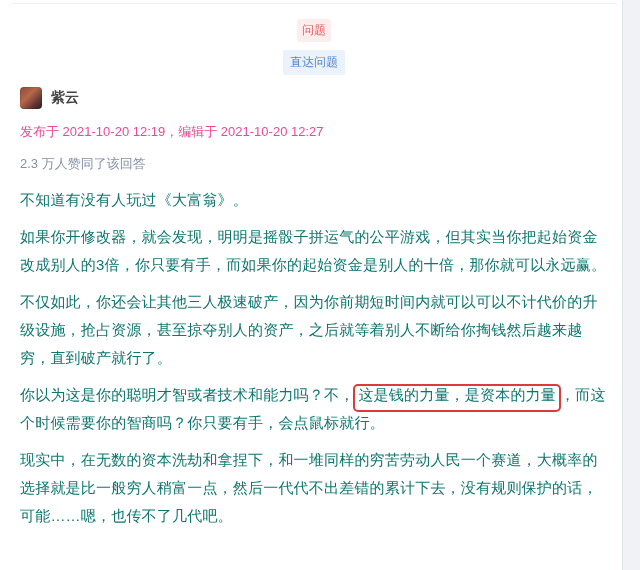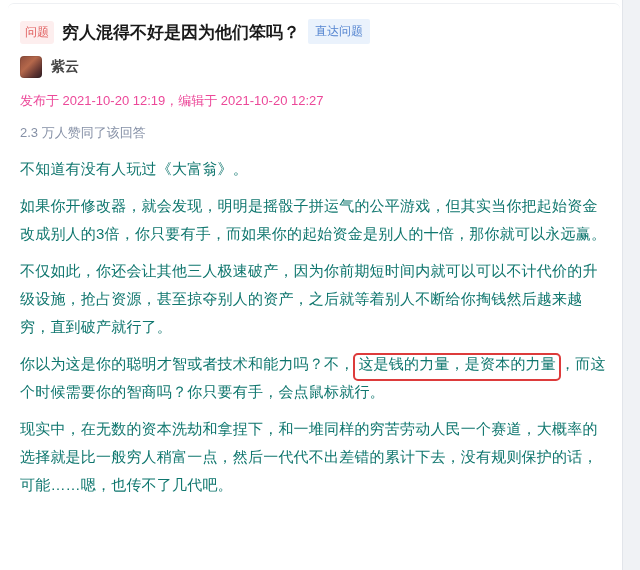--- a/index.html
+++ b/index.html
@@ -11,21 +11,21 @@
   .page-band {
     position:absolute; top:0; right:0; width:18px; height:570px;
     background:#f0f2f5; border-left:1px solid #e2e5ea;
   }
   .card {
     position:absolute; top:3px; left:8px; width:612px; height:567px;
     background:#fff; border-top:1px solid #eef0f3;
     border-radius:6px 6px 0 0; padding:15px 12px 0 12px;
   }
   
-  .title-row { display:flex; align-items:flex-end; gap:8px; }
+  .title-row { display:flex; align-items:center; gap:8px;flex-direction:column; }
   .q-badge {
     background:#fdeeee; color:#e05e5e; font-size:12px;
     padding:3px 5px; border-radius:3px; flex:0 0 auto;
   }
   .q-title { font-size:17px; font-weight:bold; color:#1a1a1a; line-height:22px; }
   .q-jump {
     background:#eaf2fc; color:#5585d0; font-size:12px;
     padding:4px 7px; border-radius:2px; flex:0 0 auto; cursor:pointer;
   }
   .author-row { display:flex; align-items:center; gap:9px; margin-top:12px;text-align:center; }
@@ -50,21 +50,20 @@
 </style>
 </head>
 <body>
 
 <div class="page-band"></div>
 
 <div class="card">
 
   <div class="title-row">
     <span class="q-badge">问题</span>
-    <span class="q-title">穷人混得不好是因为他们笨吗？</span>
     <span class="q-jump">直达问题</span>
   </div>
 
   <div class="author-row">
     <div class="avatar"></div>
     <span class="author-name">紫云</span>
   </div>
 
   <div class="meta-line">发布于 2021-10-20 12:19，编辑于 2021-10-20 12:27</div>
   <div class="upvote-summary">2.3 万人赞同了该回答</div>

